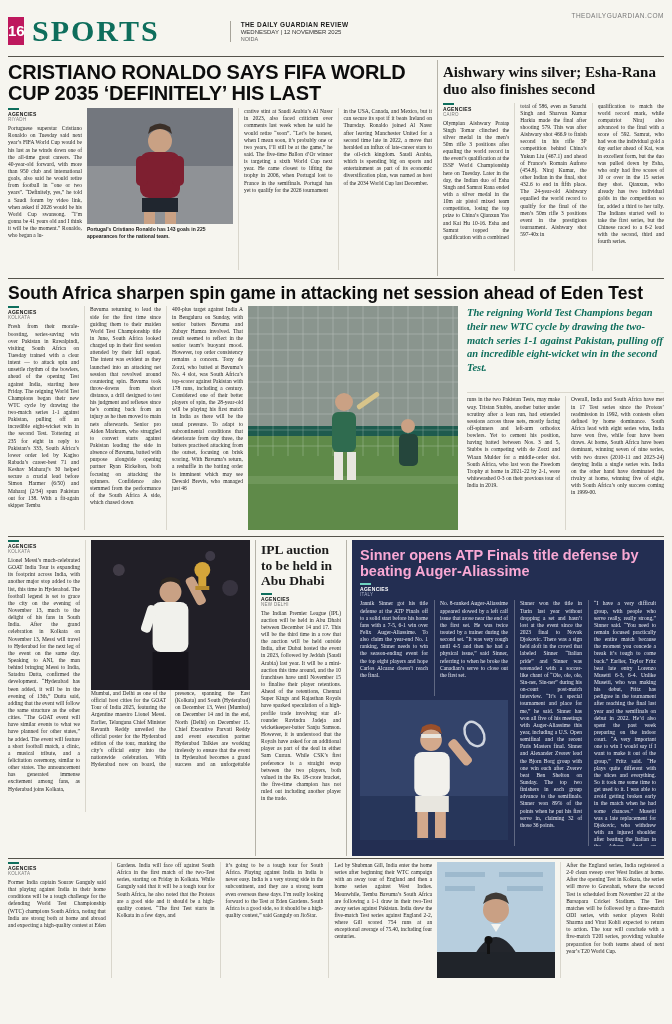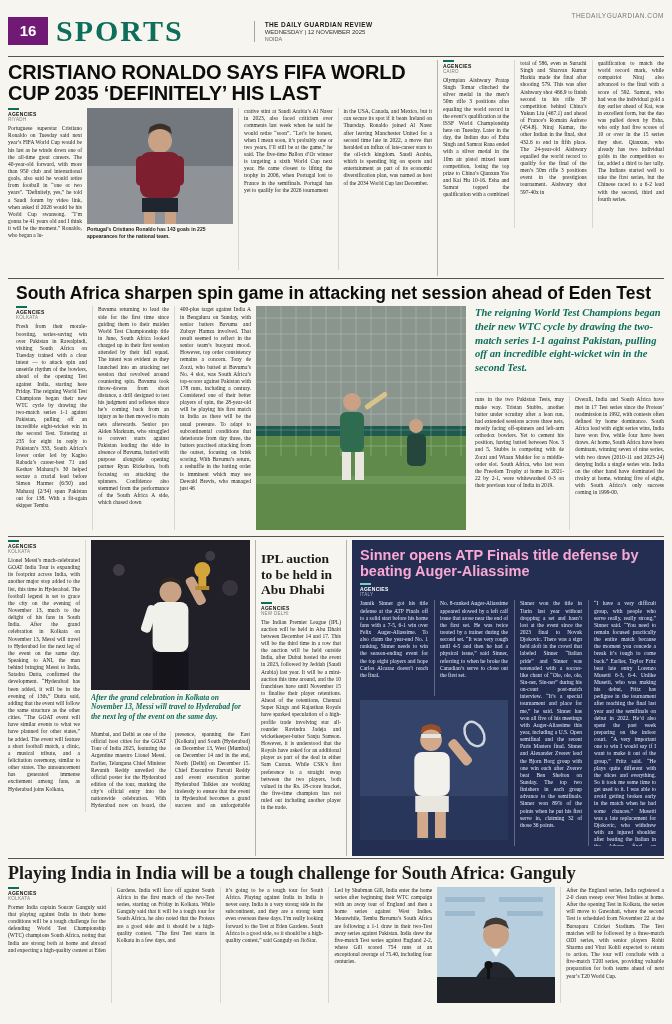--- a/index.html
+++ b/index.html
@@ -1,21 +1,21 @@
 <!DOCTYPE html>
 <html><head>
 <meta charset="utf-8">
 <style>
   html,body{margin:0;padding:0;background:#dddbd4;}
   .page{position:relative;width:672px;height:1024px;box-sizing:border-box;
     padding:8px 8px 6px;background:#f6f5ef;overflow:hidden;
     font-family:"Liberation Serif",serif;color:#1b1b1b;}
   
   .masthead{display:flex;align-items:center;height:46px;}
-  .pgnum{width:40px;height:28px;background:#701a75;color:#fff;
+  .pgnum{width:16px;height:28px;background:#be185d;color:#fff;
     font:700 15px/28px "Liberation Sans",sans-serif;text-align:center;}
   .section-title{margin:0 0 0 8px;font:700 30px/1 "Liberation Serif",serif;
     color:#0e6e5c;letter-spacing:2px;}
   .mast-center{margin-left:70px;border-left:1px solid #a7a49a;padding-left:10px;
     font-family:"Liberation Sans",sans-serif;}
   .mast-pub{font-size:6.5px;font-weight:700;letter-spacing:.4px;}
   .mast-date{font-size:6px;color:#333;margin-top:1px;}
   .mast-city{font-size:5.5px;color:#666;margin-top:1px;}
   .mast-site{margin-left:auto;align-self:flex-start;margin-top:4px;
     font:6.5px "Liberation Sans",sans-serif;color:#777;letter-spacing:.5px;}
@@ -41,21 +41,21 @@
   .r-c1{width:74px;}
   .r-fig{width:146px;}
   .r-cap{font:700 5px/1.3 "Liberation Sans",sans-serif;margin-top:2px;text-align:left;}
   .r-c2,.r-c3{flex:1;border-left:1px solid #d9d6cc;padding-left:5px;}
   .aishwary{flex:1;}
   .h-aishwary{margin:4px 0 5px;font:600 15px/1.12 "Liberation Serif",serif;color:#121212;}
   .a-cols{display:flex;height:168px;overflow:hidden;}
   .a-cols .c{flex:1;}
   .a-cols .c + .c{border-left:1px solid #d9d6cc;padding-left:5px;margin-left:5px;}
   
-  .sa{height:252px;overflow:hidden;margin-left:8px;}
+  .sa{height:252px;overflow:hidden;}
   .h-sa{margin:2px 0 4px;font:800 17.5px/1.05 "Liberation Sans",sans-serif;color:#0d0d0d;}
   .sa-row{display:flex;gap:5px;height:224px;overflow:hidden;}
   .sa-c{width:71px;}
   .sa-c + .sa-c{border-left:1px solid #d9d6cc;padding-left:5px;}
   .sa-fig{width:210px;}
   .sa-right{flex:1;display:flex;flex-direction:column;padding-left:4px;}
   .sa-quote{height:86px;font:italic 600 10.5px/1.3 "Liberation Serif",serif;color:#0e6e5c;overflow:hidden;}
   .sa-right-cols{display:flex;flex:1;overflow:hidden;border-top:1px solid #d9d6cc;padding-top:3px;}
   .sa-right-cols .c{flex:1;}
   .sa-right-cols .c + .c{border-left:1px solid #d9d6cc;padding-left:5px;margin-left:5px;}
@@ -64,21 +64,21 @@
   .messi{width:242px;}
   .h-messi{margin:2px 0 4px;font:700 14.5px/1.12 "Liberation Serif",serif;}
   .m-row{display:flex;gap:5px;height:272px;overflow:hidden;}
   .m-c1{width:72px;}
   .m-right{flex:1;border-left:1px solid #d9d6cc;padding-left:5px;}
   .m-cap{height:36px;margin:3px 0 2px;font:italic 600 7.5px/1.25 "Liberation Serif",serif;color:#0e6e5c;overflow:hidden;}
   .m-cols{display:flex;height:78px;overflow:hidden;}
   .m-cols .c{flex:1;}
   .m-cols .c + .c{border-left:1px solid #d9d6cc;padding-left:4px;margin-left:4px;}
   .ipl{width:80px;}
-  .h-ipl{margin:11px 0 4px;font:600 13.5px/1.15 "Liberation Serif",serif;}
+  .h-ipl{margin:2px 0 4px;font:600 13.5px/1.15 "Liberation Serif",serif;}
   .ipl .bodytext{height:212px;}
   .sinner{flex:1;background:#232e52;color:#e9ebf4;padding:7px 8px;box-sizing:border-box;}
   .h-sinner{margin:0 0 4px;font:800 14.5px/1.12 "Liberation Sans",sans-serif;color:#f9a8d4;}
   .s-body{display:flex;gap:6px;height:246px;overflow:hidden;}
   .s-left{width:50%;display:flex;flex-direction:column;}
   .s-left-cols{display:flex;height:96px;gap:6px;overflow:hidden;}
   .s-left-cols .c{flex:1;}
   .s-left-cols .c + .c{border-left:1px solid rgba(255,255,255,.28);padding-left:5px;}
   .s-fig{flex:1;margin-top:4px;}
   .s-c3,.s-c4{flex:1;border-left:1px solid rgba(255,255,255,.28);padding-left:5px;}
@@ -134,20 +134,21 @@
             <rect x="78" y="104" width="11" height="12" fill="#c9a184"></rect>
           </svg>
           <figcaption class="r-cap bodytext">Portugal’s Cristiano Ronaldo has 143 goals in 225 appearances for the national team.</figcaption>
         </figure>
         <div class="r-c2 bodytext">crative stint at Saudi Arabia’s Al Nassr in 2023, also faced criticism over comments last week when he said he would retire “soon”. “Let’s be honest, when I mean soon, it’s probably one or two years, I’ll still be at the game,” he said. The five-time Ballon d’Or winner is targeting a sixth World Cup next year. He came closest to lifting the trophy in 2006, when Portugal lost to France in the semifinals. Portugal has yet to qualify for the 2026 tournament</div>
         <div class="r-c3 bodytext">in the USA, Canada, and Mexico, but it can secure its spot if it beats Ireland on Thursday. Ronaldo joined Al Nassr after leaving Manchester United for a second time late in 2022, a move that heralded an influx of late-career stars to the oil-rich kingdom. Saudi Arabia, which is spending big on sports and entertainment as part of its economic diversification plan, was named as host of the 2034 World Cup last December.</div>
       </div>
     </article>
     <div class="vdiv"></div>
     <aside class="aishwary">
+      <h2 class="h-aishwary">Aishwary wins silver; Esha-Rana duo also finishes second</h2>
       <div class="a-cols">
         <div class="c">
           <div class="byline">
             <span class="agency">AGENCIES</span>
             <span class="bycity">CAIRO</span>
           </div>
           <div class="bodytext">Olympian Aishwary Pratap Singh Tomar clinched the silver medal in the men’s 50m rifle 3 positions after equaling the world record in the event’s qualification at the ISSF World Championship here on Tuesday. Later in the day, the Indian duo of Esha Singh and Samrat Rana ended with a silver medal in the 10m air pistol mixed team competition, losing the top prize to China’s Qianxun Yao and Kai Hu 10-16. Esha and Samrat topped the qualification with a combined</div>
         </div>
         <div class="c bodytext">total of 586, even as Suruchi Singh and Sharvan Kumar Harkia made the final after shooting 579. This was after Aishwary shot 466.9 to finish second in his rifle 3P competition behind China’s Yukun Liu (467.1) and ahead of France’s Romain Aufrere (454.8). Niraj Kumar, the other Indian in the final, shot 432.6 to end in fifth place. The 24-year-old Aishwary equalled the world record to qualify for the final of the men’s 50m rifle 3 positions event in the prestigious tournament. Aishwary shot 597-40x in</div>
         <div class="c bodytext">qualification to match the world record mark, while compatriot Niraj also advanced to the final with a score of 592. Samrat, who had won the individual gold a day earlier ahead of Kai, was in excellent form, but the duo was pulled down by Esha, who only had five scores of 10 or over in the 15 series they shot. Qianxun, who already has two individual golds in the competition so far, added a third to her tally. The Indians started well to take the first series, but the Chinese raced to a 6-2 lead with the second, third and fourth series.</div>
@@ -220,21 +221,20 @@
               <path d="M69 46 q11 -9 22 0 l-2 -6 q-9 -6 -18 0 z" fill="#2c2620"></path>
               <rect x="62" y="62" width="36" height="50" rx="8" fill="#f1f1ec"></rect>
               <rect x="58" y="64" width="10" height="28" rx="4" fill="#f1f1ec" transform="rotate(18 58 64)"></rect>
               <rect x="94" y="40" width="10" height="30" rx="4" fill="#c9a184" transform="rotate(-28 94 40)"></rect>
               <circle cx="112" cy="30" r="8" fill="#d4a53a"></circle>
               <rect x="108" y="37" width="8" height="10" fill="#d4a53a"></rect>
               <rect x="105" y="46" width="14" height="4" fill="#b78a2c"></rect>
               <rect x="62" y="112" width="36" height="38" fill="#16141b"></rect>
             </svg>
           </figure>
-          <div class="m-cap">After the grand celebration in Kolkata on November 13, Messi will travel to Hyderabad for the next leg of the event on the same day.</div>
           <div class="m-cols">
             <div class="c bodytext">Mumbai, and Delhi as one of the official host cities for the GOAT Tour of India 2025, featuring the Argentine maestro Lionel Messi. Earlier, Telangana Chief Minister Revanth Reddy unveiled the official poster for the Hyderabad edition of the tour, marking the city’s official entry into the nationwide celebration. With Hyderabad now on board, the GOAT India Tour achieves a true pan-India</div>
             <div class="c bodytext">presence, spanning the East (Kolkata) and South (Hyderabad) on December 13, West (Mumbai) on December 14 and in the end, North (Delhi) on December 15. Chief Executive Parvati Reddy and event execution partner Hyderabad Talkies are working tirelessly to ensure that the event in Hyderabad becomes a grand success and an unforgettable experience for football lovers in the region.</div>
           </div>
         </div>
       </div>
     </article>
     <div class="vdiv"></div>
     <article class="ipl">
       <h2 class="h-ipl">IPL auction to be held in Abu Dhabi</h2>
@@ -274,21 +274,20 @@
           </figure>
         </div>
         <div class="s-c3 bodytext">Sinner won the title in Turin last year without dropping a set and hasn’t lost at the event since the 2023 final to Novak Djokovic. There was a sign held aloft in the crowd that labeled Sinner “Italian pride” and Sinner was serenaded with a soccer-like chant of “Ole, ole, ole, Sin-ner, Sin-ner” during his on-court post-match interview. “It’s a special tournament and place for me,” he said. Sinner has won all five of his meetings with Auger-Aliassime this year, including a U.S. Open semifinal and the recent Paris Masters final. Sinner and Alexander Zverev lead the Bjorn Borg group with one win each after Zverev beat Ben Shelton on Sunday. The top two finishers in each group advance to the semifinals. Sinner won 89% of the points when he put his first serve in, claiming 32 of those 36 points.</div>
         <div class="s-c4 bodytext">“I have a very difficult group, with people who serve really, really strong,” Sinner said. “You need to remain focused practically the entire match because the moment you concede a break it’s tough to come back.” Earlier, Taylor Fritz beat late entry Lorenzo Musetti 6-3, 6-4. Unlike Musetti, who was making his debut, Fritz has pedigree in the tournament after reaching the final last year and the semifinals on debut in 2022. He’d also spent the past week preparing on the indoor court. “A very important one to win I would say if I want to make it out of the group,” Fritz said. “He plays quite different with the slices and everything. So it took me some time to get used to it. I was able to avoid getting broken early in the match when he had some chances.” Musetti was a late replacement for Djokovic, who withdrew with an injured shoulder after beating the Italian in the Athens final on Saturday. Musetti arrived in Turin only on Sunday but couldn’t ride his hometown crowd’s support. “I couldn’t be at 100% in shape, especially physically,” Musetti said. “Mentally, I’m really glad that I’m here.” On Tuesday, Fritz plays Alcaraz and Musetti plays Alex de Minaur.</div>
       </div>
     </article>
   </section>
   <hr class="hr">
 
   <section class="ganguly">
-    <h2 class="h-ganguly">Playing India in India will be a tough challenge for South Africa: Ganguly</h2>
     <div class="g-row">
       <div class="g-c">
         <div class="byline">
           <span class="agency">AGENCIES</span>
           <span class="bycity">KOLKATA</span>
         </div>
         <div class="bodytext">Former India captain Sourav Ganguly said that playing against India in their home conditions will be a tough challenge for the defending World Test Championship (WTC) champions South Africa, noting that India are strong both at home and abroad and expecting a high-quality contest at Eden</div>
       </div>
       <div class="g-c bodytext">Gardens. India will face off against South Africa in the first match of the two-Test series, starting on Friday in Kolkata. While Ganguly said that it will be a tough tour for South Africa, he also noted that the Proteas are a good side and it should be a high-quality contest. “The first Test starts in Kolkata in a few days, and</div>
       <div class="g-c bodytext">it’s going to be a tough tour for South Africa. Playing against India in India is never easy. India is a very strong side in the subcontinent, and they are a strong team even overseas these days. I’m really looking forward to the Test at Eden Gardens. South Africa is a good side, so it should be a high-quality contest,” said Ganguly on JioStar.</div>

